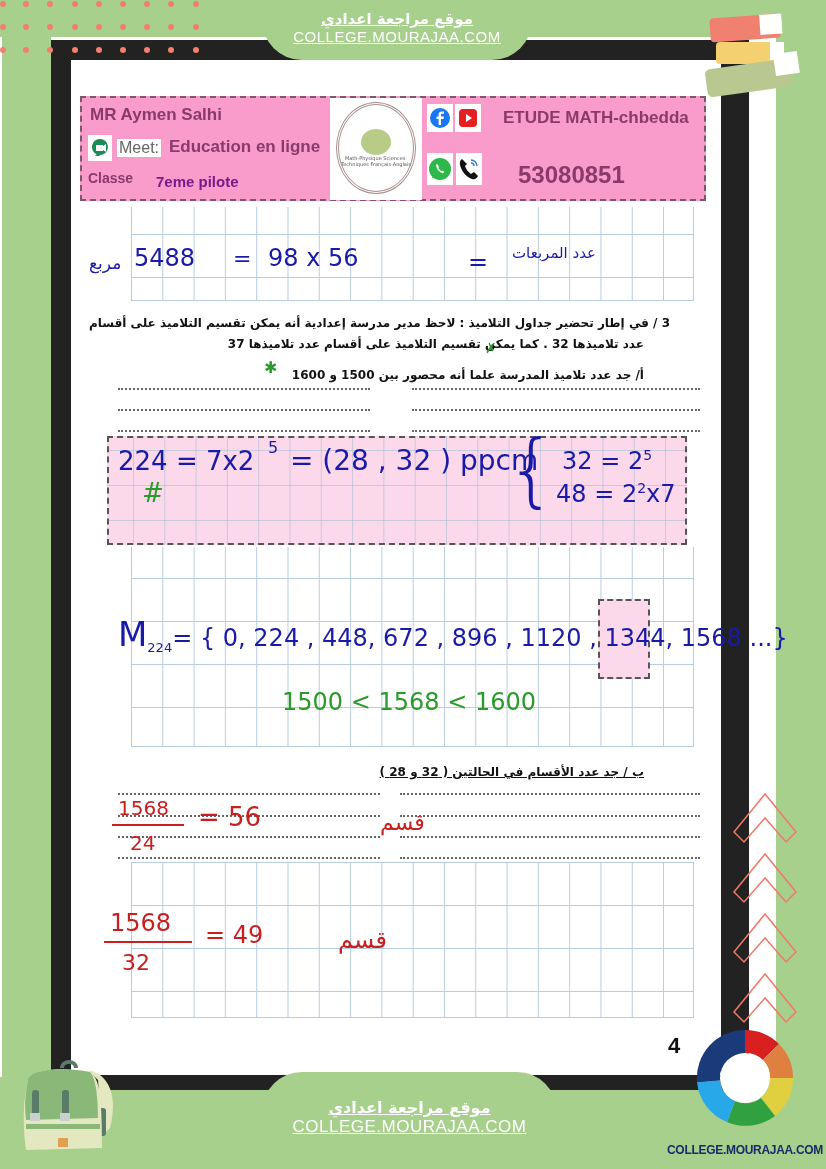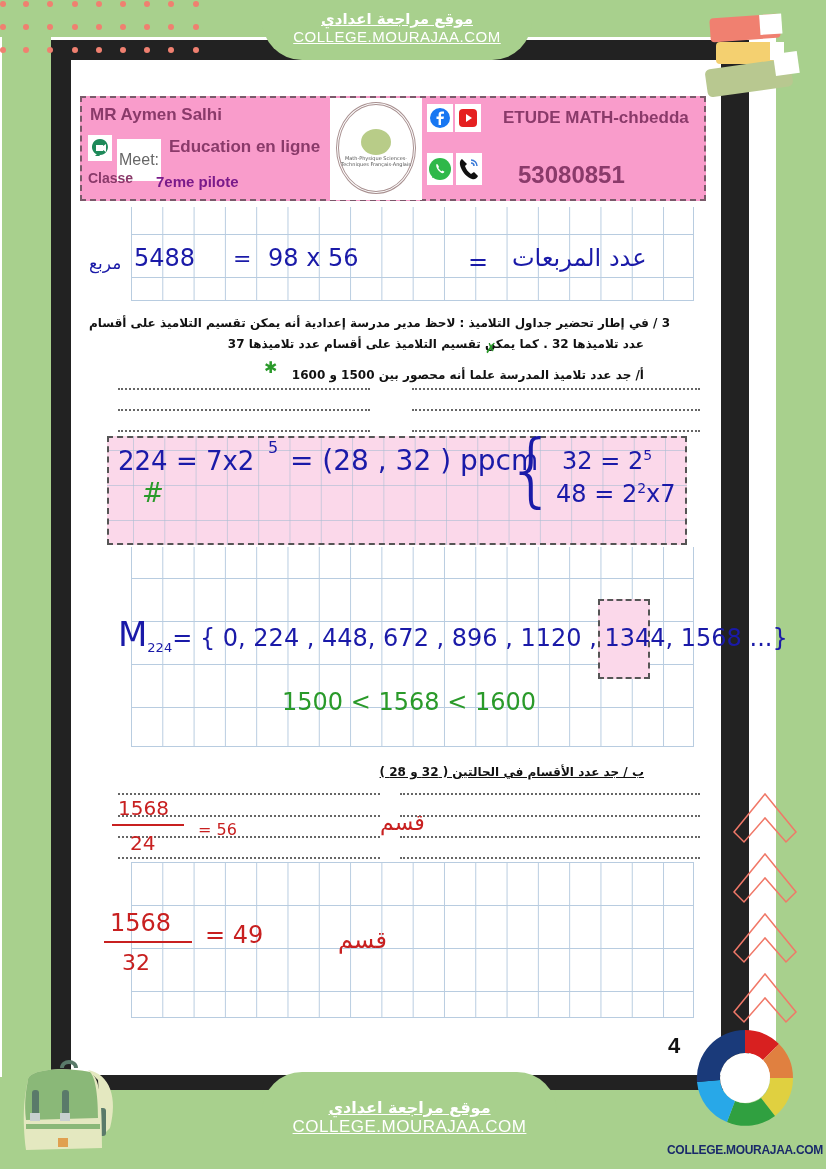--- a/index.html
+++ b/index.html
@@ -118,21 +118,21 @@
 <div class="header-card"></div>
 <div class="hdr-text" style="left:90px;top:105px;font-size:17px;">MR  Aymen Salhi</div>
 <div class="icon-box" style="left:88px;top:135px;width:24px;height:26px;">
   <svg width="18" height="20" viewBox="0 0 18 20">
       <path d="M9 1 a8 8 0 1 1 -0.1 0 z" fill="#1e8a5a"></path>
       <rect x="5" y="7" width="7" height="6" fill="#fff"></rect>
       <path d="M12 8 L15 6 L15 14 L12 12 z" fill="#fff"></path>
       <path d="M4 18 L7 15 L9 18 z" fill="#1e8a5a"></path>
     </svg>
 </div>
-<div class="hdr-text" style="left:117px;top:139px;font-size:16px;font-weight:normal;color:#666;background:#fff;padding:12px 2px;">Meet:</div>
+<div class="hdr-text" style="left:117px;top:139px;font-size:16px;font-weight:normal;color:#666;background:#fff;padding:0 2px;">Meet:</div>
 <div class="hdr-text" style="left:169px;top:137px;font-size:17px;">Education en ligne</div>
 <div class="hdr-text" style="left:88px;top:170px;font-size:14px;">Classe</div>
 <div class="hdr-text" style="left:156px;top:173px;font-size:15px;color:#7a1a8a;">7eme pilote</div>
 
 <div class="seal">
   <div class="seal-circle">
     <div class="seal-tree"></div>
     <div class="seal-small">Math-Physique Sciences-Techniques Français-Anglais</div>
   </div>
 </div>
@@ -165,21 +165,21 @@
     </svg>
 </div>
 <div class="hdr-text" style="left:518px;top:161px;font-size:24px;">53080851</div>
 
 <div class="grid" style="left:131px;top:207px;width:563px;height:94px;background-position:0 -16px;"></div>
 <div class="hw blue" style="left:89px;top:253px;font-size:17px;direction:rtl;">مربع</div>
 <div class="hw blue" style="left:134px;top:244px;font-size:24px;">5488</div>
 <div class="hw blue" style="left:233px;top:246px;font-size:22px;">=</div>
 <div class="hw blue" style="left:268px;top:244px;font-size:24px;">98 x 56</div>
 <div class="hw blue" style="left:468px;top:248px;font-size:24px;">=</div>
-<div class="hw blue" style="left:512px;top:244px;font-size:24px;direction:rtl;">عدد المربعات</div>
+<div class="hw blue" style="left:512px;top:244px;font-size:15px;direction:rtl;">عدد المربعات</div>
 
 <div class="ar" style="right:156px;top:316px;">3 /  في إطار تحضير جداول التلاميذ : لاحظ مدير مدرسة إعدادية أنه يمكن تقسيم التلاميذ على أقسام</div>
 <div class="ar" style="right:182px;top:337px;">عدد تلاميذها 32 . كما يمكن تقسيم التلاميذ على أقسام عدد تلاميذها 37</div>
 <div class="ar" style="right:182px;top:368px;">أ/ جد عدد تلاميذ المدرسة علما أنه محصور بين 1500 و 1600</div>
 <div class="hw green" style="left:485px;top:340px;font-size:14px;">✗</div>
 <div class="hw green" style="left:264px;top:358px;font-size:16px;">✱</div>
 
 <div class="dotline" style="left:118px;top:388px;width:252px;"></div>
 <div class="dotline" style="left:412px;top:388px;width:288px;"></div>
 <div class="dotline" style="left:118px;top:409px;width:252px;"></div>
@@ -213,21 +213,21 @@
 <div class="dotline" style="left:118px;top:815px;width:262px;"></div>
 <div class="dotline" style="left:400px;top:815px;width:300px;"></div>
 <div class="dotline" style="left:118px;top:836px;width:262px;"></div>
 <div class="dotline" style="left:400px;top:836px;width:300px;"></div>
 <div class="dotline" style="left:118px;top:857px;width:262px;"></div>
 <div class="dotline" style="left:400px;top:857px;width:300px;"></div>
 
 <div class="hw red" style="left:118px;top:796px;font-size:20px;">1568</div>
 <div style="position:absolute;left:112px;top:824px;width:72px;height:2px;background:#c82020;"></div>
 <div class="hw red" style="left:130px;top:831px;font-size:20px;">24</div>
-<div class="hw red" style="left:198px;top:820px;font-size:16px;">= 56</div>
+<div class="hw red" style="left:198px;top:802px;font-size:26px;">= 56</div>
 <div class="hw red" style="left:380px;top:810px;font-size:22px;direction:rtl;">قسم</div>
 
 <div class="grid" style="left:131px;top:862px;width:563px;height:156px;"></div>
 <div class="hw red" style="left:110px;top:909px;font-size:24px;">1568</div>
 <div style="position:absolute;left:104px;top:941px;width:88px;height:2px;background:#c82020;"></div>
 <div class="hw red" style="left:122px;top:950px;font-size:22px;">32</div>
 <div class="hw red" style="left:205px;top:921px;font-size:24px;">= 49</div>
 <div class="hw red" style="left:338px;top:926px;font-size:24px;direction:rtl;">قسم</div>
 
 <svg class="chev" style="left:732px;top:792px" width="66" height="240" viewBox="0 0 66 240">

